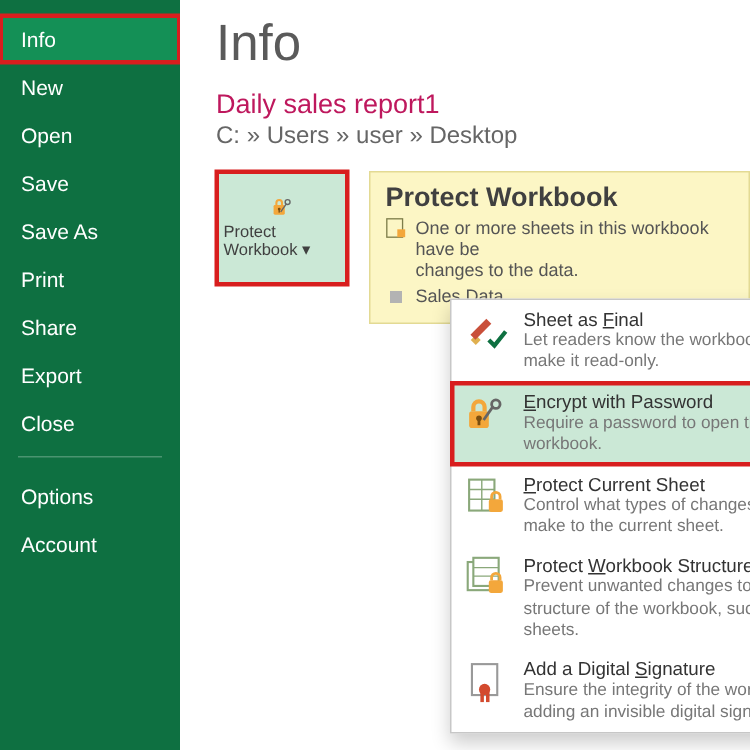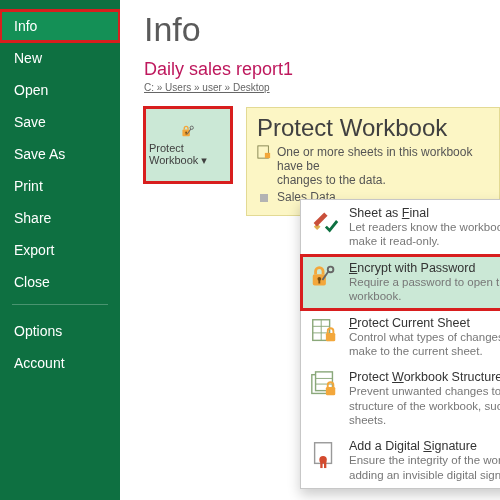--- a/index.html
+++ b/index.html
@@ -6,26 +6,26 @@
   body { font-family: "Segoe UI", Arial, sans-serif; width: 500px; height: 500px; overflow: hidden; background: #fff; color: #333; }
   .root { display: flex; width: 500px; height: 500px; }
   .sidebar { width: 120px; background: #0e7041; color: #fff; padding-top: 10px; font-size: 14px; }
   .sidebar-item { padding: 8px 14px; cursor: pointer; font-weight: 400; }
   .sidebar-item.active { background: #149056; }
   .sidebar-sep { height: 1px; background: rgba(255,255,255,0.25); margin: 6px 12px 10px 12px; }
   .annot-red { outline: 3px solid #d81e1e; outline-offset: -2px; }
   .content { flex: 1; background: #fff; position: relative; padding: 10px 0 0 24px; }
   .page-title { font-size: 34px; font-weight: 300; color: #5a5a5a; margin-bottom: 10px; }
   .doc-title { color: #be185d; font-size: 18px; margin-bottom: 2px; }
-  .doc-path { color: #666; font-size: 10px; margin-bottom: 14px; text-decoration: underline; }
+  .doc-path { color: #666; font-size: 16px; margin-bottom: 14px; }
   .proc-row { display: flex; align-items: flex-start; gap: 14px; }
   .proc-button { width: 88px; height: 76px; border: 1px solid #98c2ab; background: #cbe8d6; display: flex; flex-direction: column; align-items: center; justify-content: center; font-size: 11px; color: #404040; text-align: left; cursor: pointer; padding: 4px; gap:4px; }
   .proc-button-label { line-height: 1.1; }
   .proc-info { flex: 1; background: #fcf6c5; border: 1px solid #e3da94; padding: 6px 10px 8px 10px; font-size: 12px; color: #555; }
-  .proc-info-title { font-size: 24px; color: #404040; margin-bottom: 2px; font-weight: 400; }
+  .proc-info-title { font-size: 18px; color: #404040; margin-bottom: 2px; font-weight: 700; }
   .proc-info-line { display: flex; align-items: flex-start; gap: 6px; margin: 3px 0; }
   .mini-icon { width: 14px; height: 14px; flex: 0 0 14px; display: inline-block; }
   .bullet { width: 8px; height: 8px; background: #b3b3b3; margin: 4px 3px 0 3px; flex: 0 0 8px; }
   .dropdown { position: absolute; left: 180px; top: 199px; width: 276px; background: #fff; border: 1px solid #c7c7c7; box-shadow: 0 6px 12px rgba(0,0,0,0.2); font-size: 12px; color: #555; }
   .dd-item { display: flex; gap: 10px; padding: 6px 8px; cursor: pointer; }
   .dd-item.sel { background: #cbe8d6; }
   .dd-icon { width: 30px; height: 30px; flex: 0 0 30px; display: flex; align-items: center; justify-content: center; }
   .dd-text { flex: 1; }
   .dd-title { color: #333; font-size: 12.5px; font-weight: 400; }
   .dd-desc { color: #777; font-size: 11.5px; line-height: 1.25; }

